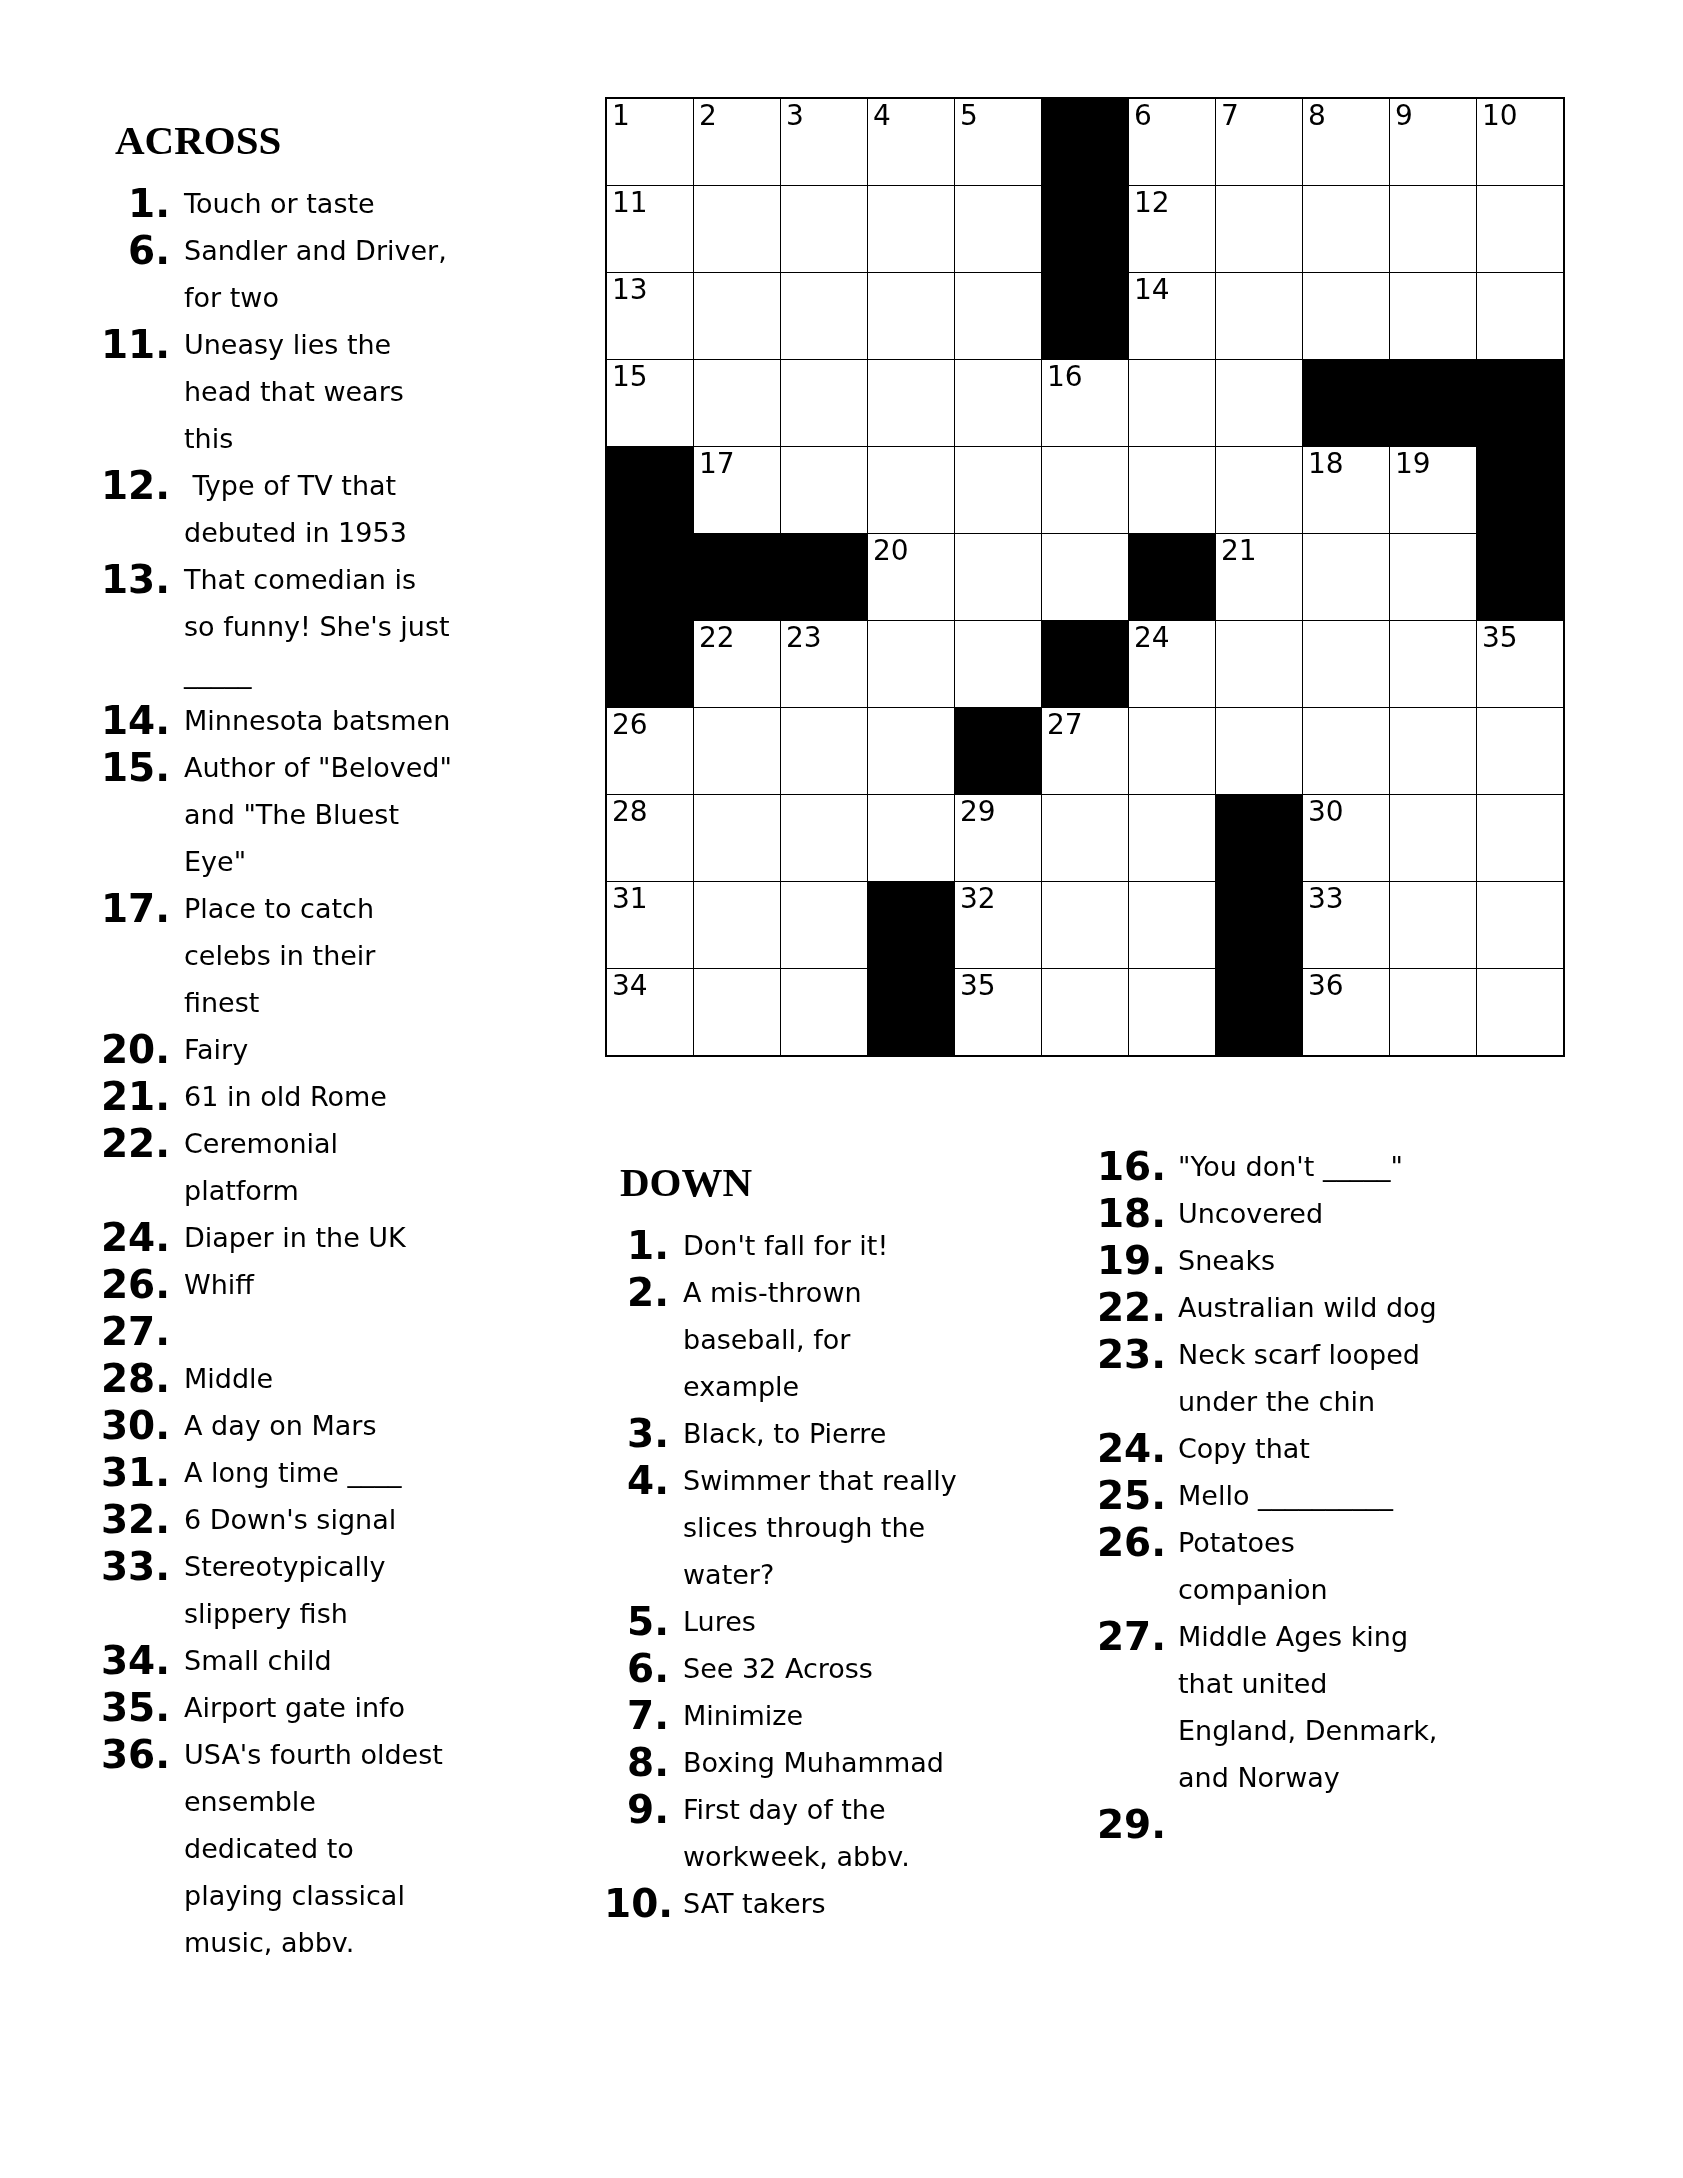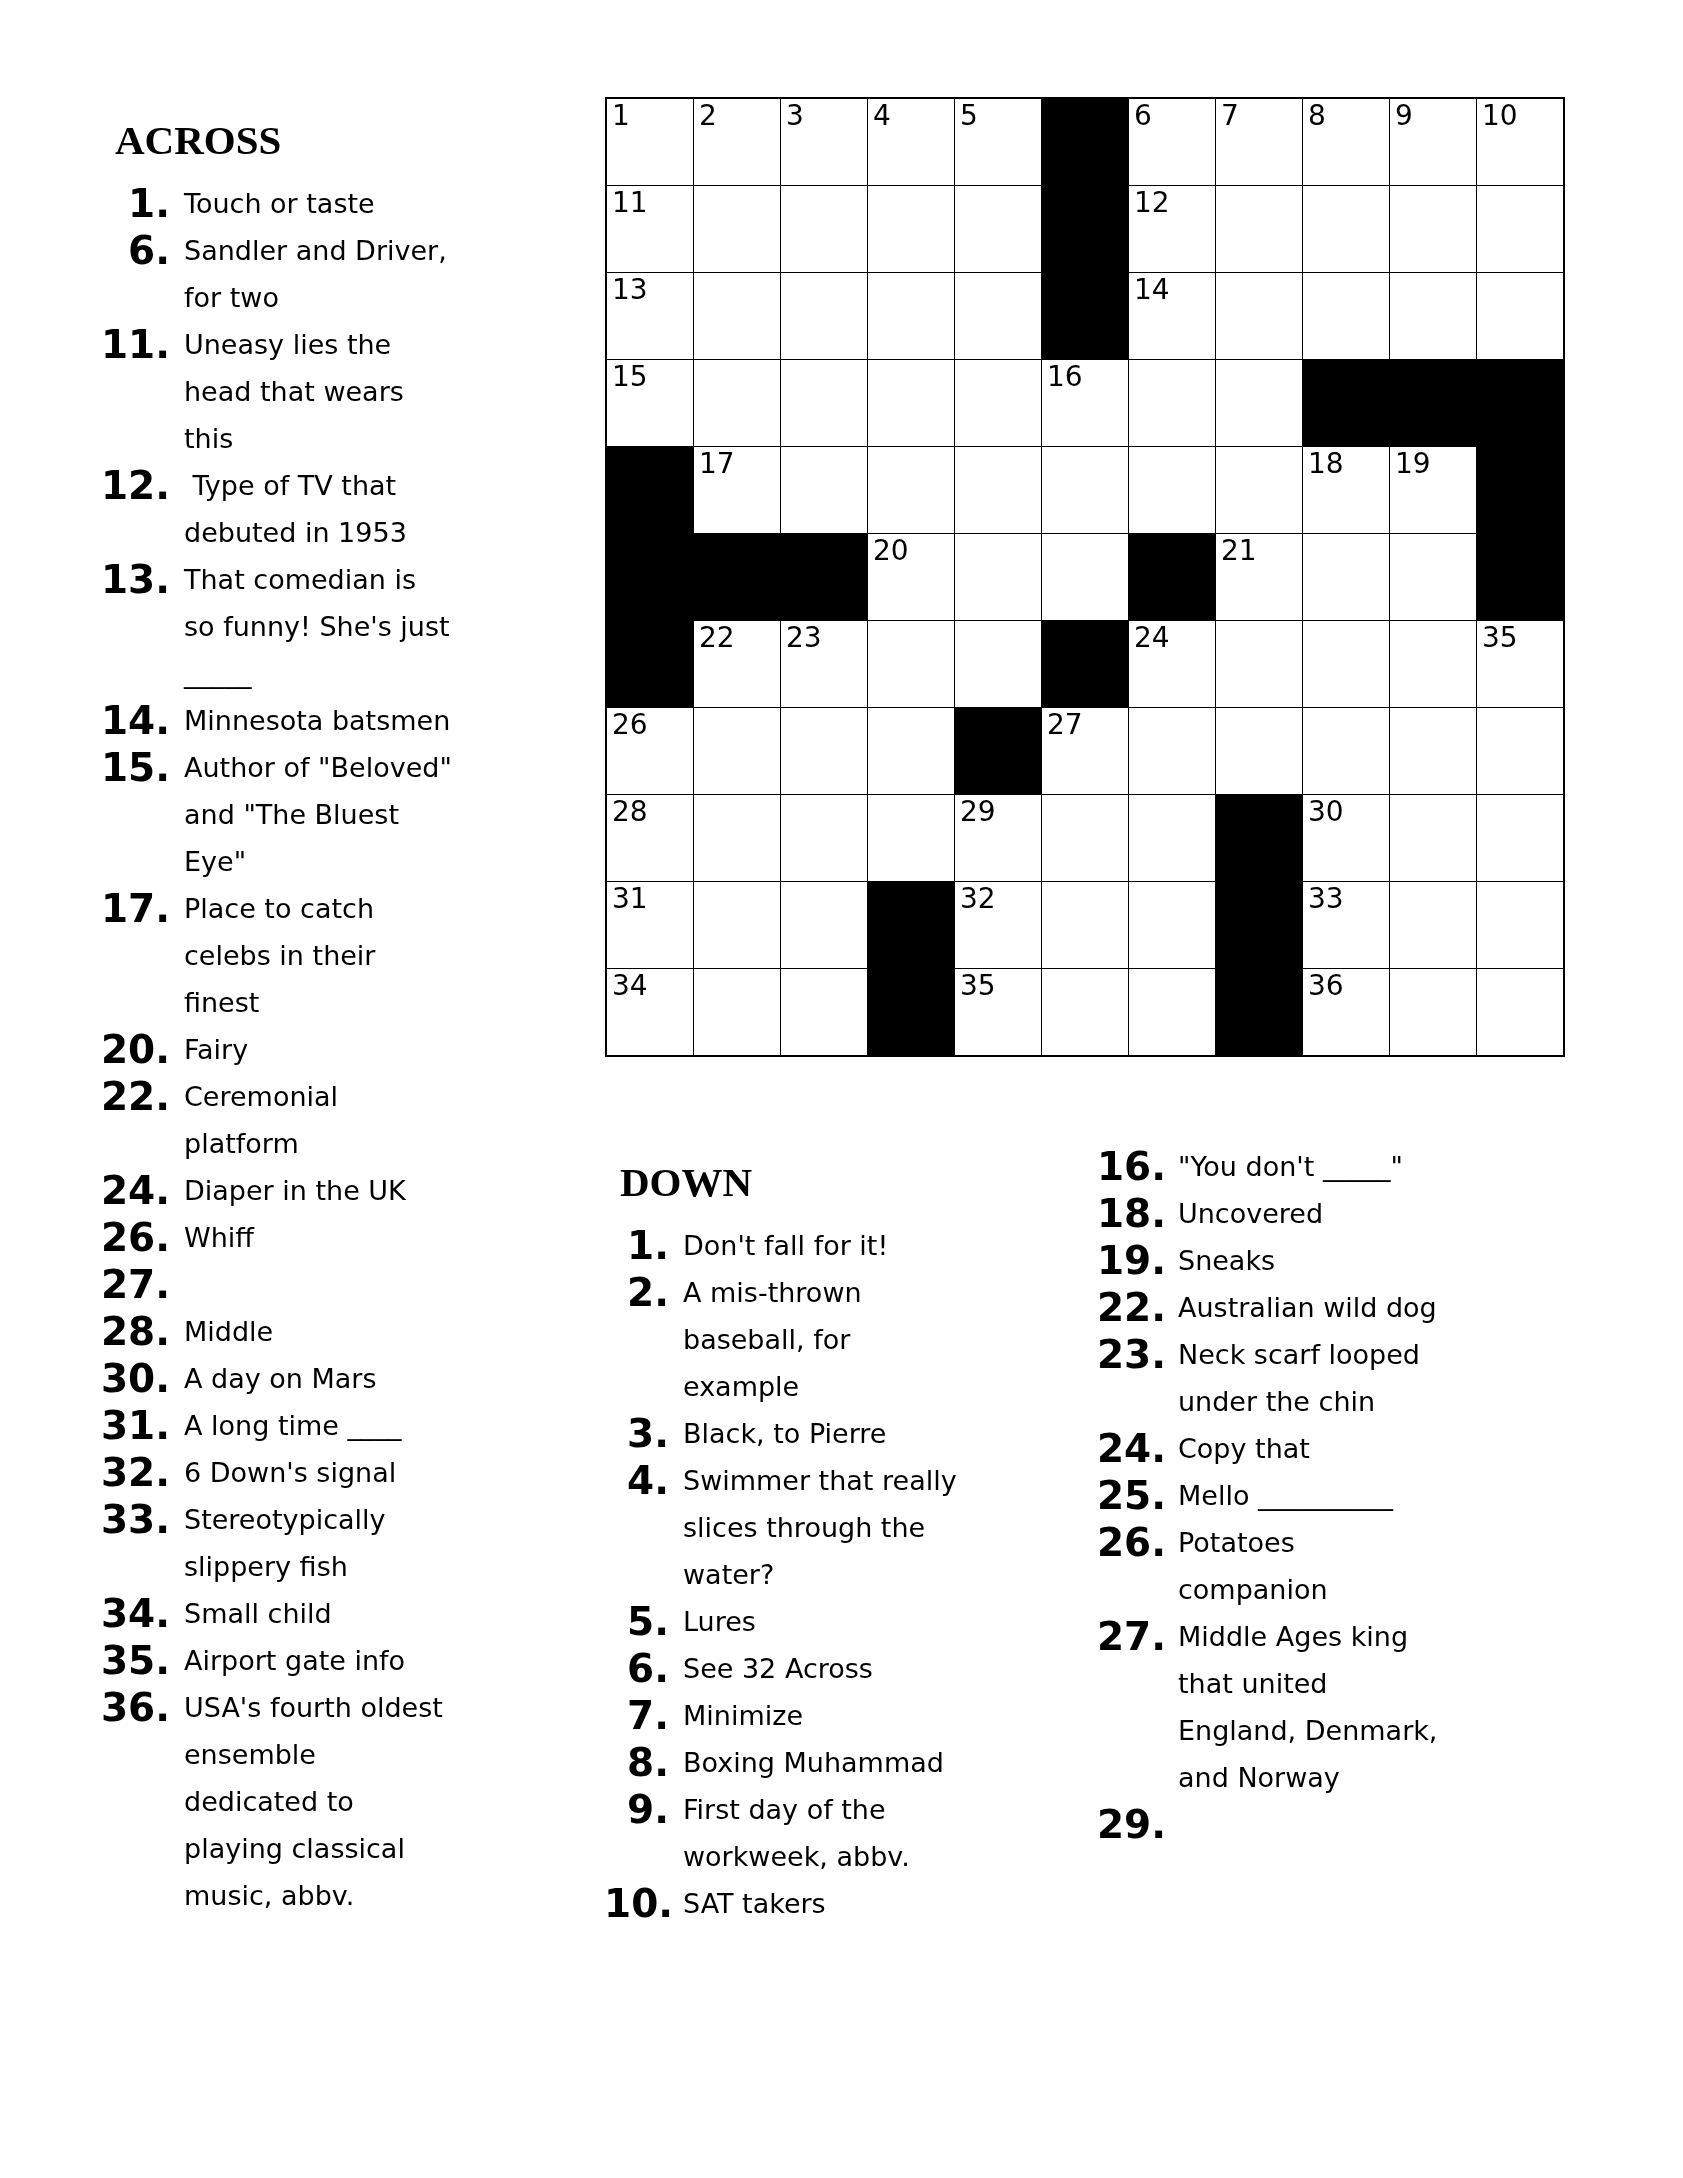--- a/index.html
+++ b/index.html
@@ -95,20 +95,24 @@
           <span class="num">17.</span>
           <span class="txt">Place to catch
 celebs in their
 finest</span>
         </div>
         <div class="clue">
           <span class="num">20.</span>
           <span class="txt">Fairy</span>
         </div>
         <div class="clue">
+          <span class="num">21.</span>
+          <span class="txt">61 in old Rome</span>
+        </div>
+        <div class="clue">
           <span class="num">22.</span>
           <span class="txt">Ceremonial
 platform</span>
         </div>
         <div class="clue">
           <span class="num">24.</span>
           <span class="txt">Diaper in the UK</span>
         </div>
         <div class="clue">
           <span class="num">26.</span>

